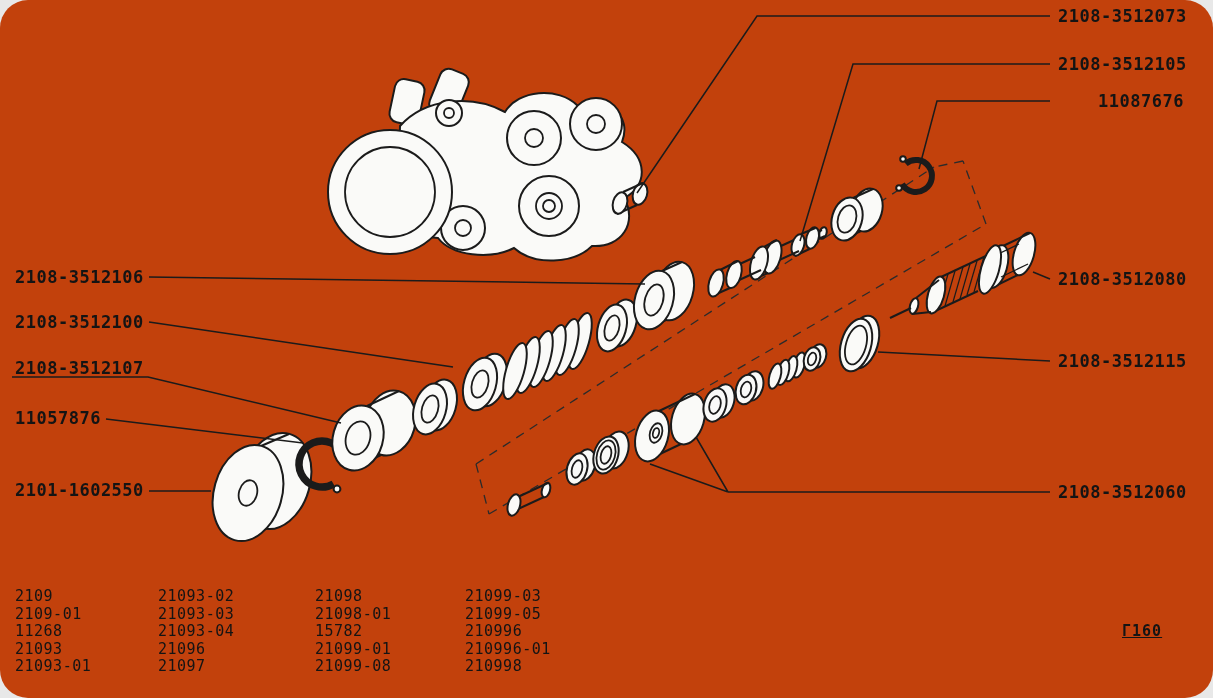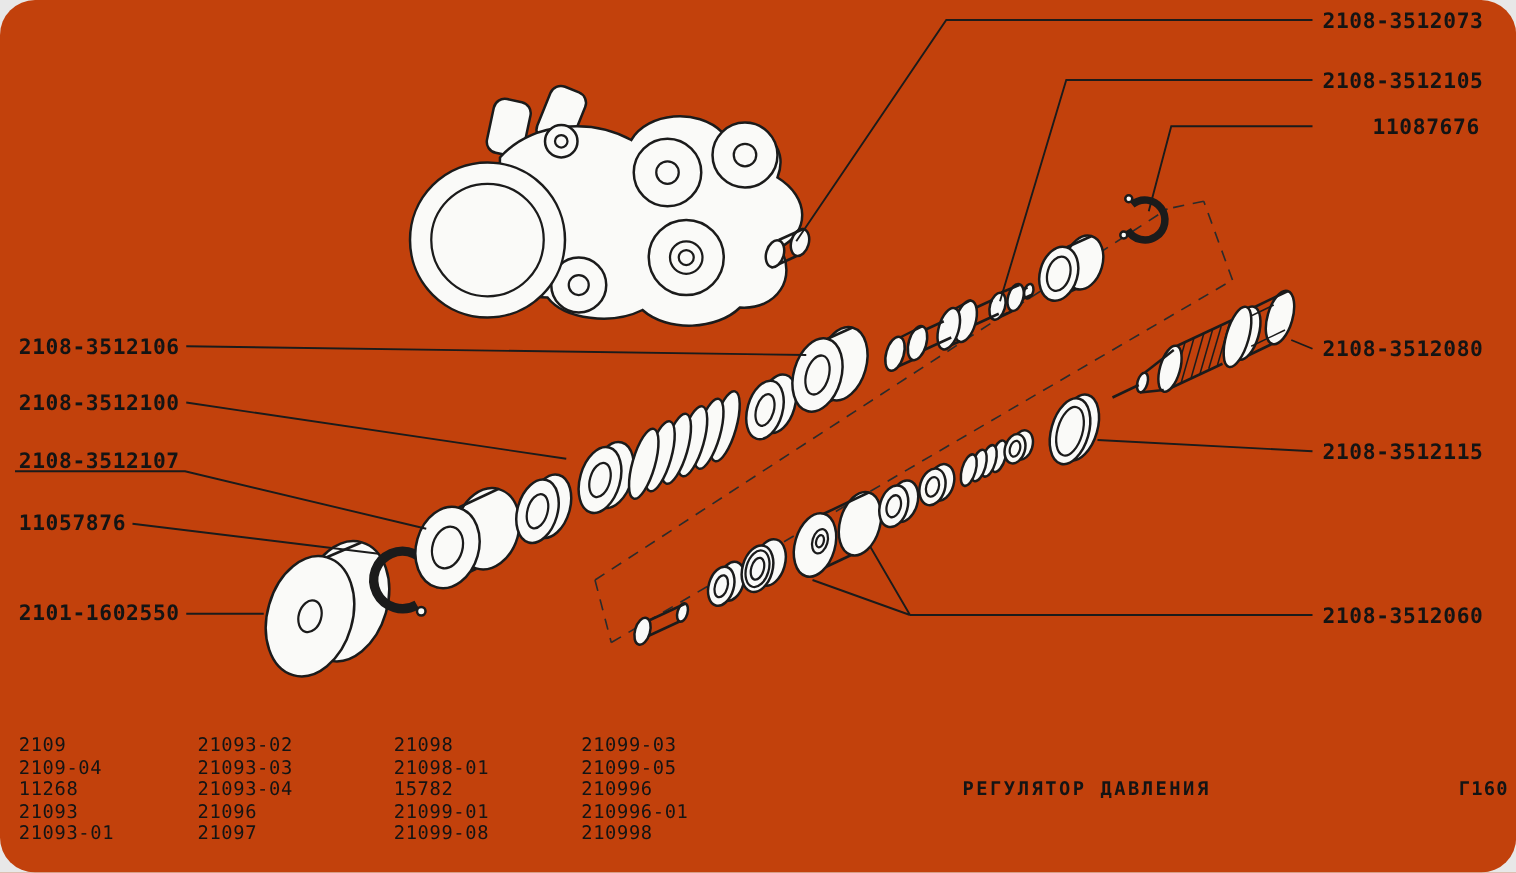--- a/index.html
+++ b/index.html
@@ -27,21 +27,21 @@
   .mcol{
     position:absolute;top:588px;
     font-weight:normal;font-size:15px;line-height:17.5px;
     color:#141414;letter-spacing:0.5px;white-space:nowrap;
   }
   .caption{
     position:absolute;top:622px;
     font-weight:bold;font-size:15px;color:#141414;white-space:nowrap;
   }
   .caption.title{left:770px;letter-spacing:2px;}
-  .caption.code{left:1167px;letter-spacing:1px;}
+  .caption.code{left:1122px;letter-spacing:1px;text-decoration:underline;}
 </style>
 </head>
 <body>
 
 <div class="page">
 <svg class="diagram" width="1213" height="698" viewBox="0 0 1213 698">
 
   <g>
     <path class="dash" d="M476 464 L934 167"></path>
     <path class="dash" d="M476 464 L489 514"></path>
@@ -272,21 +272,21 @@
     <text class="callout" x="15" y="328">2108-3512100</text>
     <text class="callout" x="15" y="374">2108-3512107</text>
     <text class="callout" x="15" y="424">11057876</text>
     <text class="callout" x="15" y="496">2101-1602550</text>
   </g>
 </svg>
 
 <div>
   <div class="mcol" style="left:15px">
     <div>2109</div>
-    <div>2109-04</div>
+    <div>2109-01</div>
     <div>11268</div>
     <div>21093</div>
     <div>21093-01</div>
   </div>
   <div class="mcol" style="left:158px">
     <div>21093-02</div>
     <div>21093-03</div>
     <div>21093-04</div>
     <div>21096</div>
     <div>21097</div>
@@ -300,15 +300,14 @@
   </div>
   <div class="mcol" style="left:465px">
     <div>21099-03</div>
     <div>21099-05</div>
     <div>210996</div>
     <div>210996-01</div>
     <div>210998</div>
   </div>
 </div>
 
-<div class="caption title">РЕГУЛЯТОР ДАВЛЕНИЯ</div>
 <div class="caption code">Г160</div>
 </div>
 
 </body></html>

